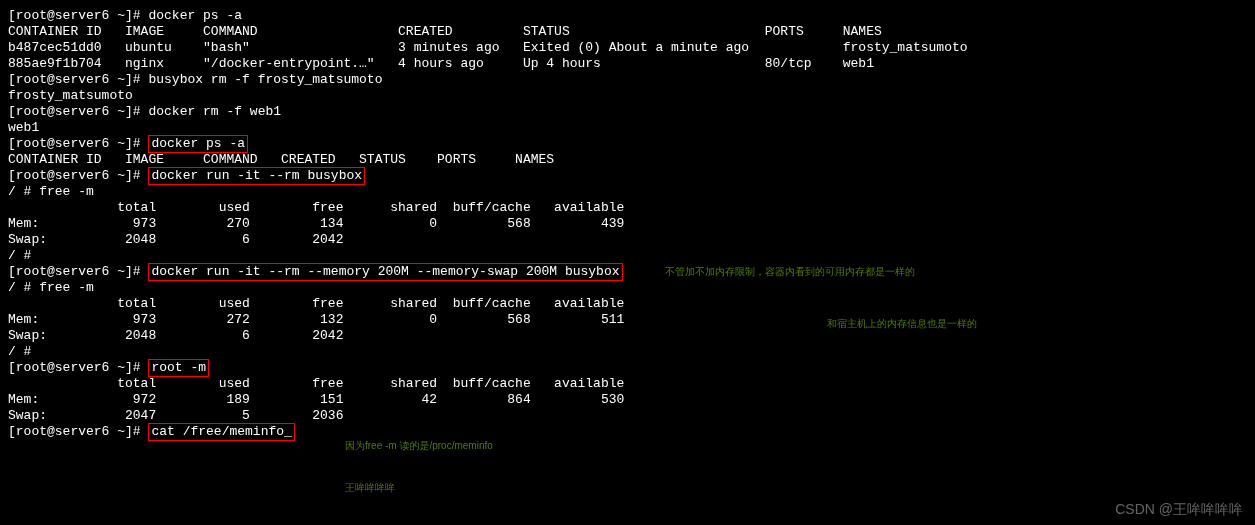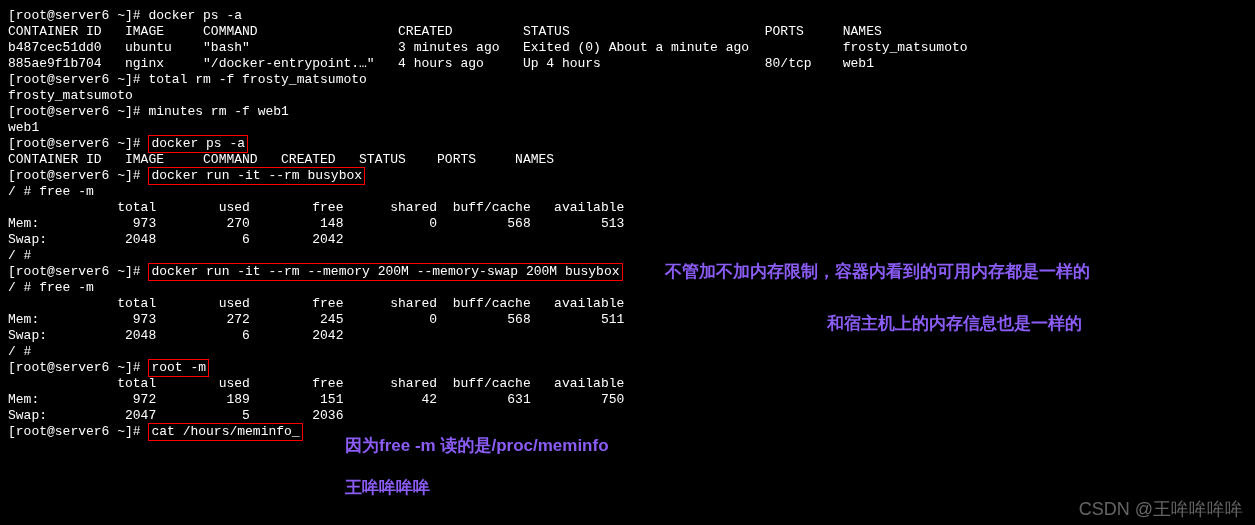--- a/index.html
+++ b/index.html
@@ -18,63 +18,63 @@
   }
   .line { white-space: pre; }
   .box {
     border: 1px solid #ff0000;
     display: inline-block;
     padding: 0 2px;
     margin: -1px 0;
   }
   .annotation {
     position: absolute;
-    color: #8b5cf6;
-    font-weight: bold;
-    font-size: 17px;
+    color: #4d7c0f;
+    font-weight: normal;
+    font-size: 10px;
     font-family: "Microsoft YaHei", "SimHei", sans-serif;
   }
   .watermark {
     position: absolute;
     right: 12px;
     bottom: 8px;
     color: rgba(200,200,200,0.5);
-    font-size: 18px;
+    font-size: 14px;
     font-family: sans-serif;
   }
 </style>
 </head>
 <body>
 
 <div class="line"><span>[root@server6 ~]# </span><span>docker ps -a</span></div>
 <div class="line">CONTAINER ID   IMAGE     COMMAND                  CREATED         STATUS                         PORTS     NAMES</div>
 <div class="line">b487cec51dd0   ubuntu    "bash"                   3 minutes ago   Exited (0) About a minute ago            frosty_matsumoto</div>
 <div class="line">885ae9f1b704   nginx     "/docker-entrypoint.…"   4 hours ago     Up 4 hours                     80/tcp    web1</div>
-<div class="line"><span>[root@server6 ~]# </span><span>total rm -f frosty_matsumoto</span></div>
+<div class="line"><span>[root@server6 ~]# </span><span>busybox rm -f frosty_matsumoto</span></div>
 <div class="line">frosty_matsumoto</div>
-<div class="line"><span>[root@server6 ~]# </span><span>minutes rm -f web1</span></div>
+<div class="line"><span>[root@server6 ~]# </span><span>docker rm -f web1</span></div>
 <div class="line">web1</div>
 <div class="line"><span>[root@server6 ~]# </span><span class="box"><span>docker ps -a</span></span></div>
 <div class="line">CONTAINER ID   IMAGE     COMMAND   CREATED   STATUS    PORTS     NAMES</div>
 <div class="line"><span>[root@server6 ~]# </span><span class="box"><span>docker run -it --rm busybox</span></span></div>
 <div class="line">/ # free -m</div>
 <div class="line">              total        used        free      shared  buff/cache   available</div>
-<div class="line">Mem:            973         270         148           0         568         513</div>
+<div class="line">Mem:            973         270         134           0         568         439</div>
 <div class="line">Swap:          2048           6        2042</div>
 <div class="line">/ #</div>
 <div class="line"><span>[root@server6 ~]# </span><span class="box"><span>docker run -it --rm --memory 200M --memory-swap 200M busybox</span></span></div>
 <div class="line">/ # free -m</div>
 <div class="line">              total        used        free      shared  buff/cache   available</div>
-<div class="line">Mem:            973         272         245           0         568         511</div>
+<div class="line">Mem:            973         272         132           0         568         511</div>
 <div class="line">Swap:          2048           6        2042</div>
 <div class="line">/ #</div>
 <div class="line"><span>[root@server6 ~]# </span><span class="box"><span>root -m</span></span></div>
 <div class="line">              total        used        free      shared  buff/cache   available</div>
-<div class="line">Mem:            972         189         151          42         631         750</div>
+<div class="line">Mem:            972         189         151          42         864         530</div>
 <div class="line">Swap:          2047           5        2036</div>
-<div class="line"><span>[root@server6 ~]# </span><span class="box"><span>cat /hours/meminfo_</span></span></div>
+<div class="line"><span>[root@server6 ~]# </span><span class="box"><span>cat /free/meminfo_</span></span></div>
 
 <div class="annotation" style="left:665px; top:264px;">不管加不加内存限制，容器内看到的可用内存都是一样的</div>
 <div class="annotation" style="left:827px; top:316px;">和宿主机上的内存信息也是一样的</div>
 <div class="annotation" style="left:345px; top:438px;">因为free -m 读的是/proc/meminfo</div>
 <div class="annotation" style="left:345px; top:480px;">王哞哞哞哞</div>
 
 <div class="watermark">CSDN @王哞哞哞哞</div>
 
 </body></html>

